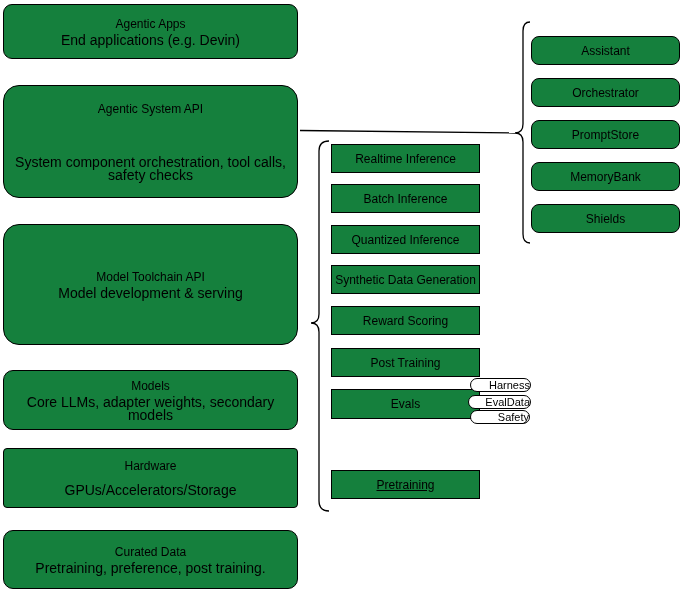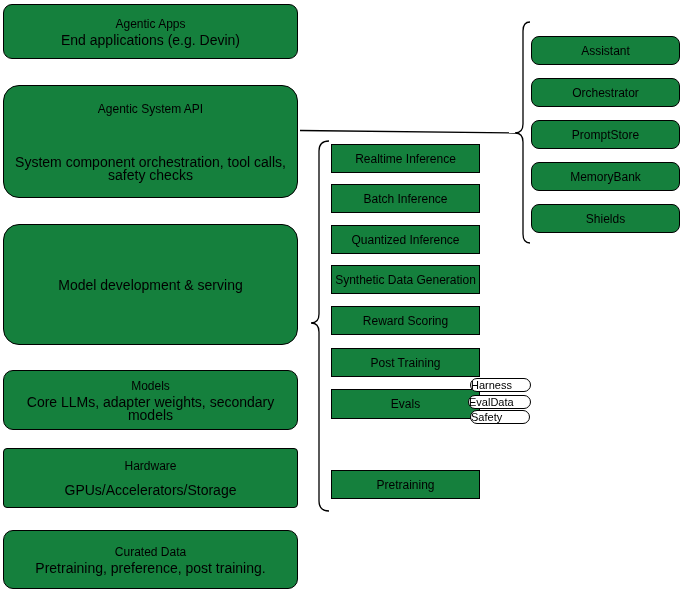--- a/index.html
+++ b/index.html
@@ -63,21 +63,21 @@
     font-size: 12px;
   }
   .pill {
     position: absolute;
     box-sizing: border-box;
     background: #ffffff;
     border: 1.3px solid #000000;
     border-radius: 8px;
     display: flex;
     align-items: center;
-    justify-content: flex-start;
+    justify-content: flex-end;
     font-size: 11px;
     z-index: 5;
   }
 </style>
 </head>
 <body>
 
 <div class="canvas">
 
   <svg class="connectors" viewBox="0 0 682 591" xmlns="http://www.w3.org/2000/svg">
@@ -93,20 +93,21 @@
     <div class="t">Agentic Apps</div>
     <div class="s">End applications (e.g. Devin)</div>
   </div>
 
   <div class="node lbox" style="top:85px;height:113px;border-radius:16px;gap:37px;">
     <div class="t">Agentic System API</div>
     <div class="s">System component orchestration, tool calls, safety checks</div>
   </div>
 
   <div class="node lbox" style="top:224px;height:121px;border-radius:16px;">
+    <div class="t">Model Toolchain API</div>
     <div class="s">Model development &amp; serving</div>
   </div>
 
   <div class="node lbox" style="top:370px;height:60px;border-radius:10px;">
     <div class="t">Models</div>
     <div class="s">Core LLMs, adapter weights, secondary models</div>
   </div>
 
   <div class="node lbox" style="top:448px;height:60px;border-radius:4px;gap:8px;">
     <div class="t">Hardware</div>
@@ -132,21 +133,21 @@
     </div>
   <div class="node mbox" style="top:306px;">
       <span>Reward Scoring</span>
     </div>
   <div class="node mbox" style="top:348px;">
       <span>Post Training</span>
     </div>
   <div class="node mbox" style="top:389px;height:30px;">
       <span>Evals</span>
     </div>
-  <div class="node mbox" style="top:470px;">
+  <div class="node mbox" style="top:470px;text-decoration:underline;">
       <span>Pretraining</span>
     </div>
 
   <div class="pill" style="left:470px;top:378px;width:61px;height:14px;">
       <span>Harness</span>
     </div>
   <div class="pill" style="left:468px;top:395px;width:63px;height:14px;">
       <span>EvalData</span>
     </div>
   <div class="pill" style="left:470px;top:410px;width:60px;height:14px;">

